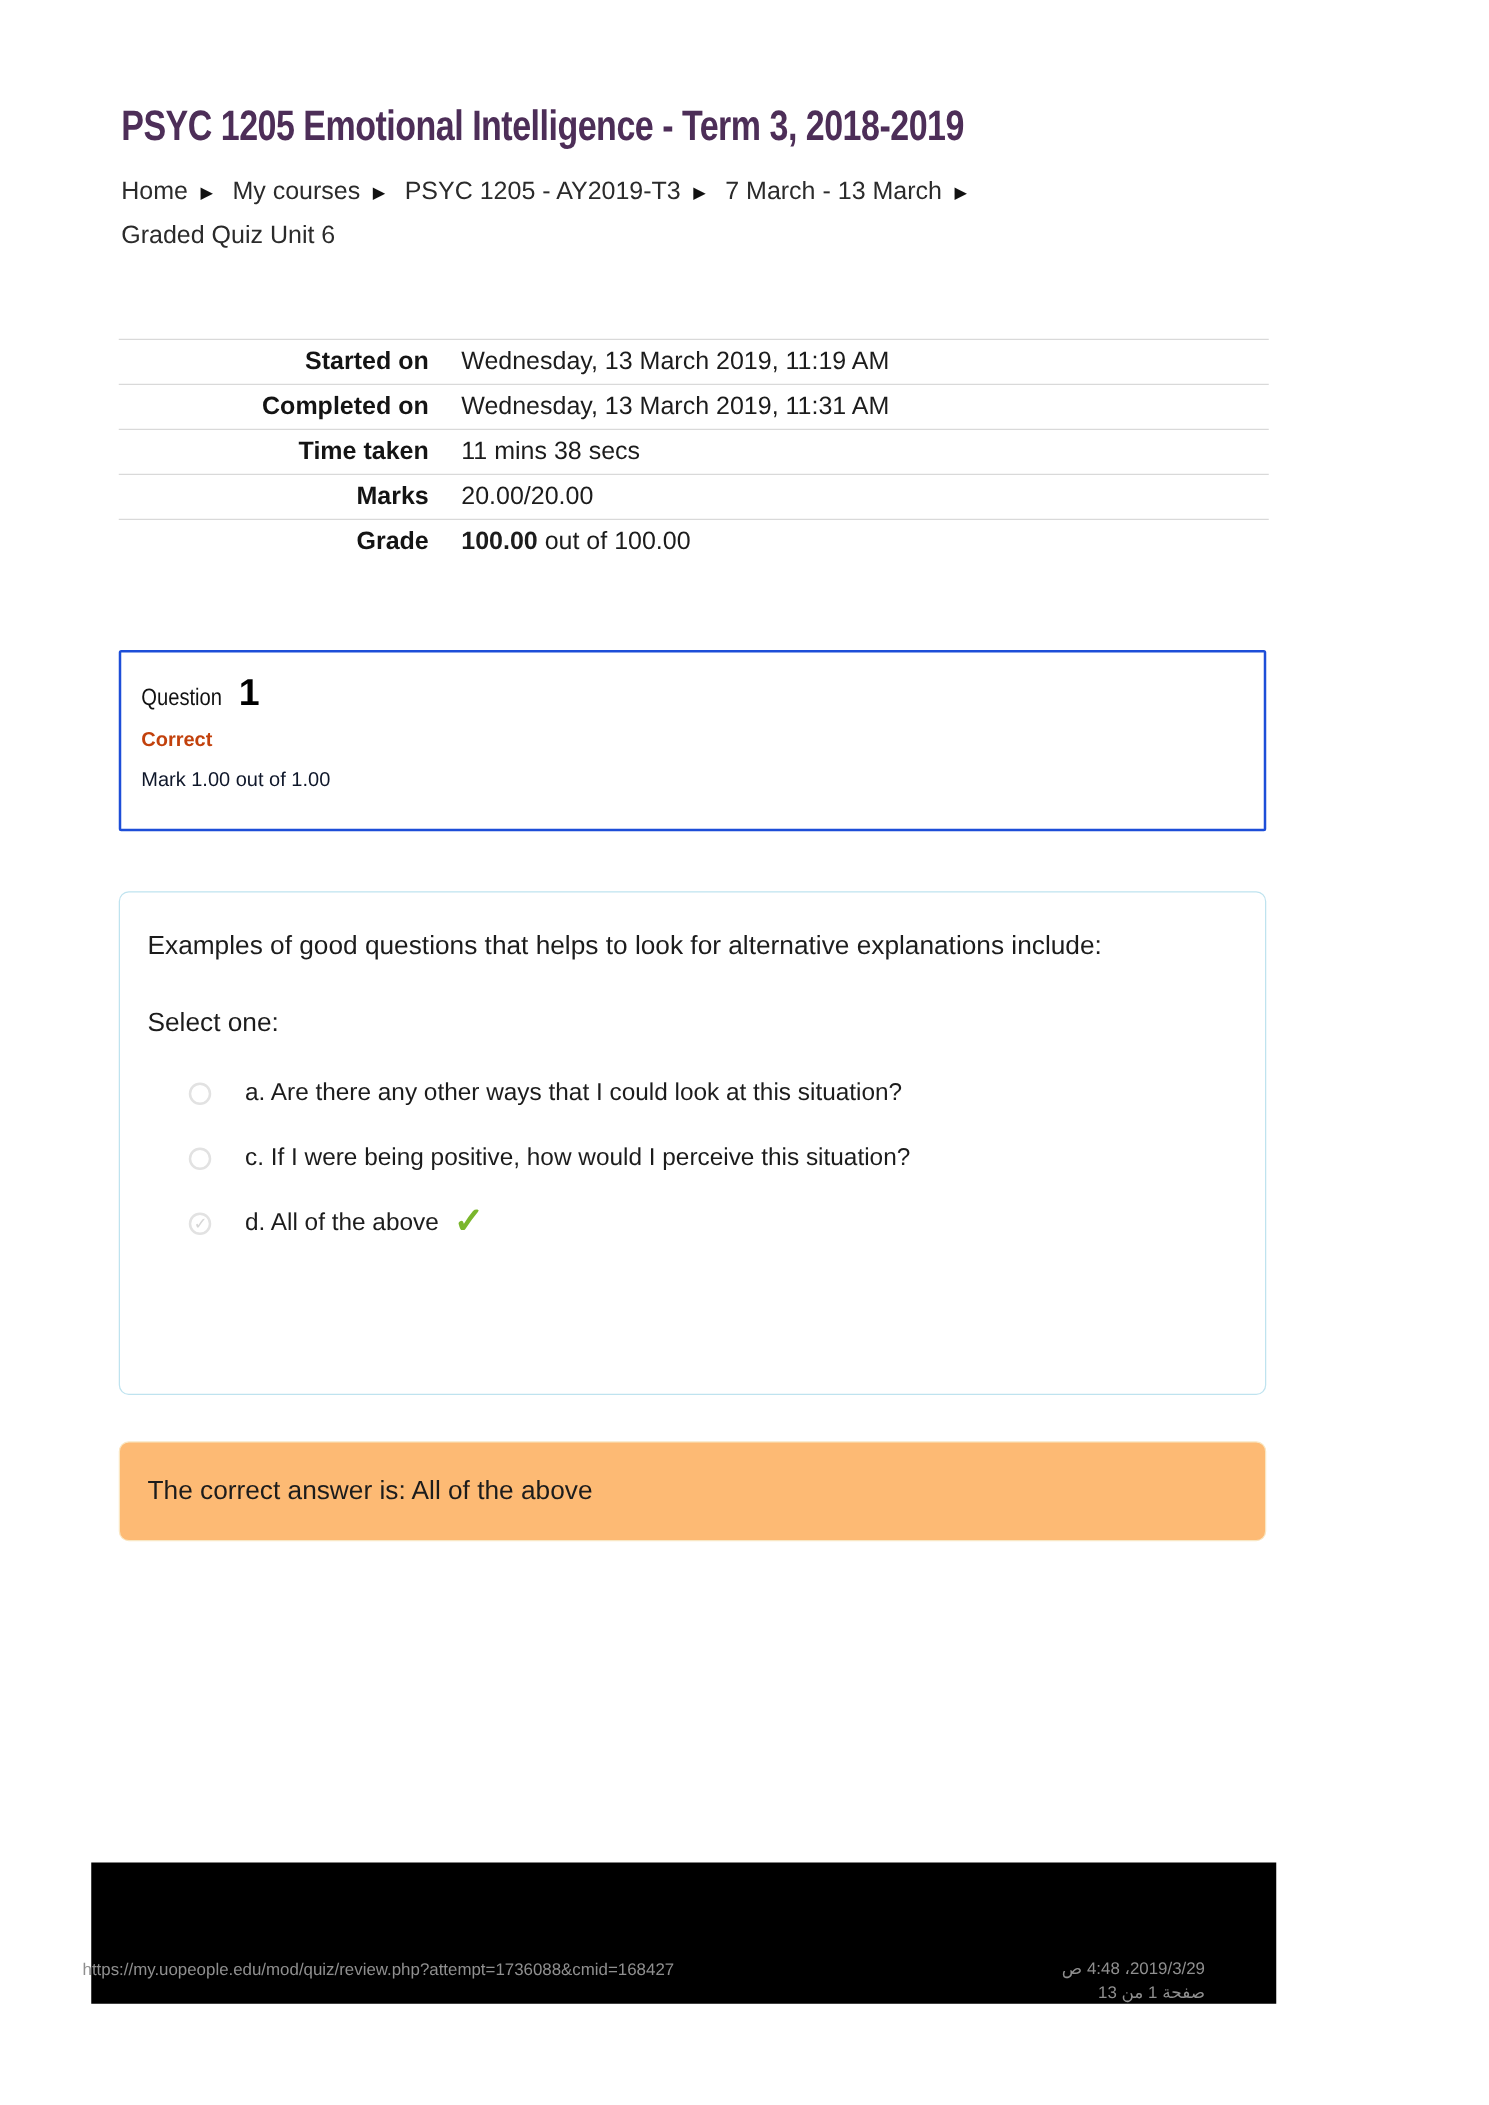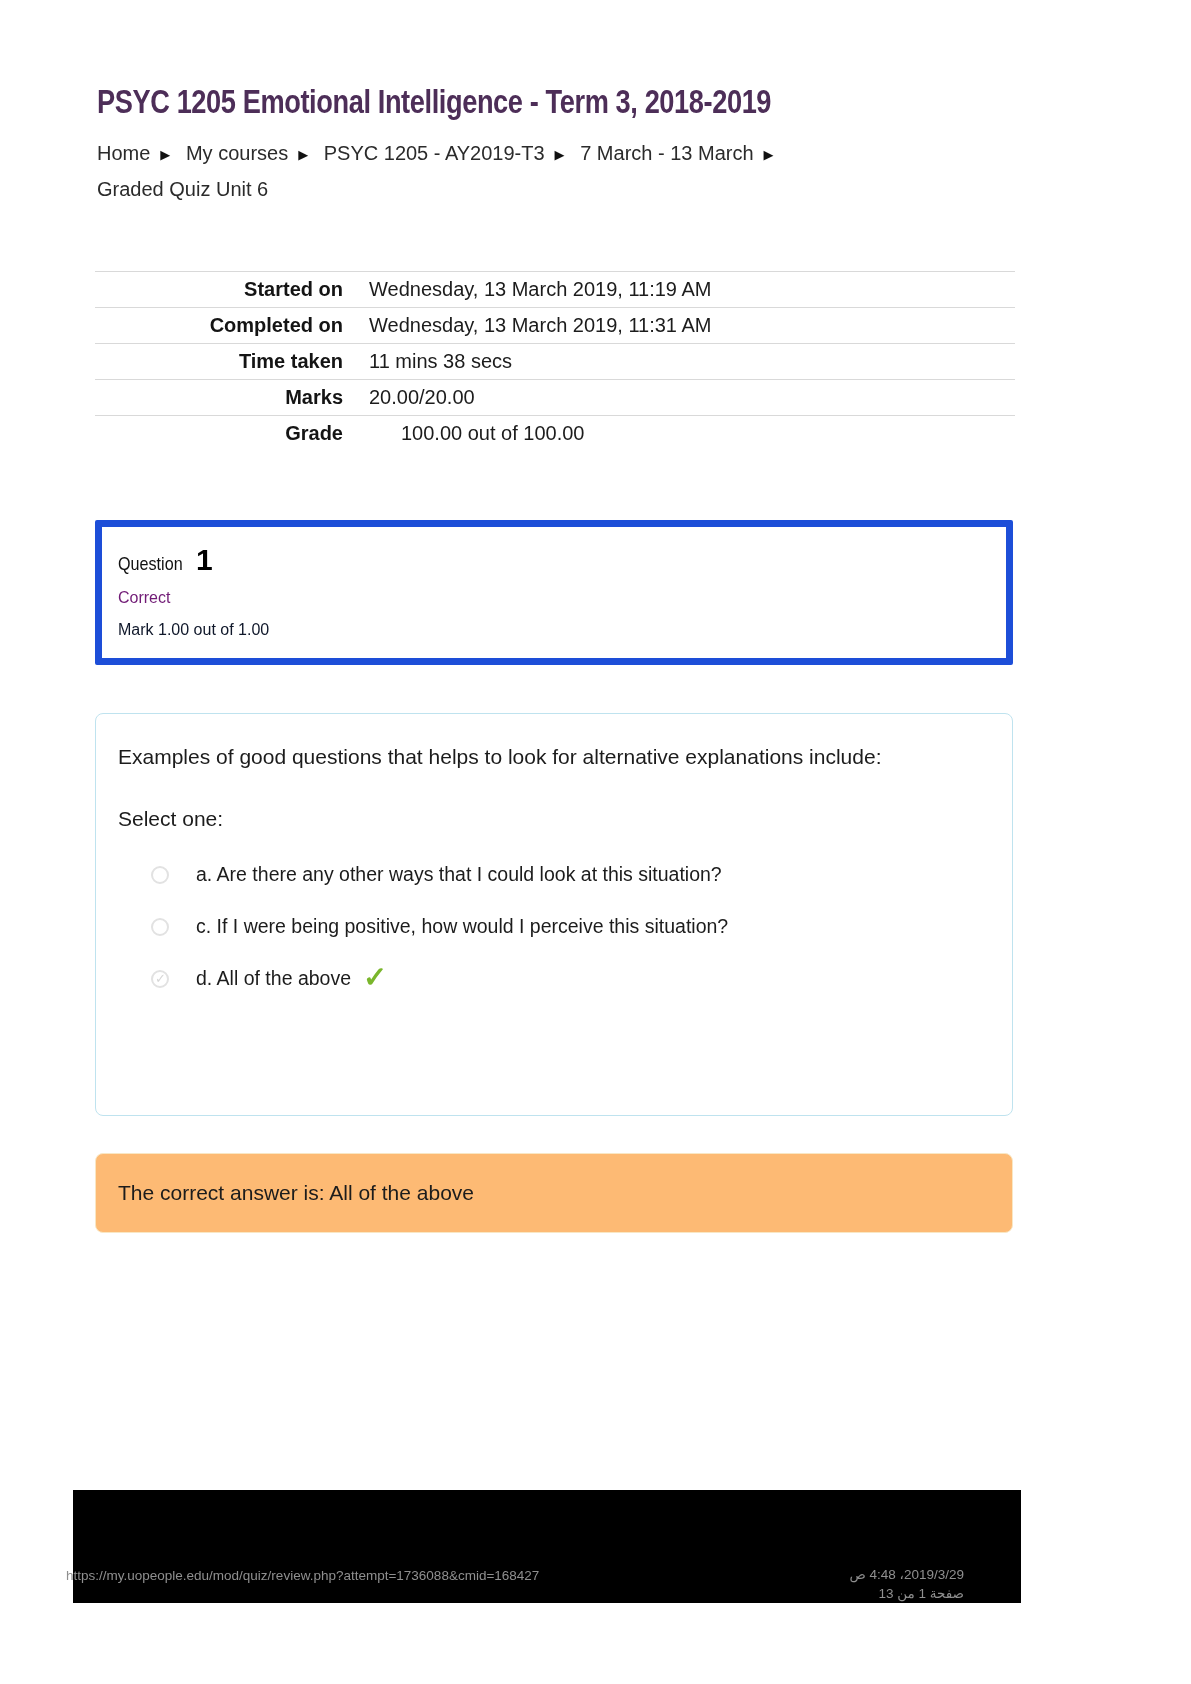--- a/index.html
+++ b/index.html
@@ -36,34 +36,34 @@
   .summary-row {
     display: flex; border-top: 1px solid #d9d9d9;
     min-height: 36px; align-items: center;
     font-size: 20px;
   }
   .summary-label {
     width: 262px; text-align: right; font-weight: 700; color: #141414;
     padding-right: 14px; flex-shrink: 0;
   }
   .summary-value { flex: 1; padding-left: 12px; color: #1c1c1c; }
-  .grade-bold { font-weight: 400; margin-left: 32px; }
+  .grade-bold { font-weight: 700; }
 
   
   .qinfo {
     position: absolute; left: 95px; top: 520px; width: 918px; height: 145px;
-    border: 7px solid #1d4ed8; border-radius: 2px; background: #fff;
+    border: 2px solid #1d4ed8; border-radius: 2px; background: #fff;
     padding: 16px 16px;
   }
   .qinfo-qword {
     display: inline-block; font-size: 19px; color: #111;
     transform: scaleX(0.85); transform-origin: left bottom;
   }
   .qinfo-qnum { font-size: 30px; font-weight: 700; color: #000; margin-left: 2px; }
-  .qinfo-status { margin-top: 12px; font-size: 16px; color: #701a75; }
+  .qinfo-status { margin-top: 12px; font-size: 16px; color: #c2410c; font-weight: bold; }
   .qinfo-mark { margin-top: 14px; font-size: 16px; color: #0f172a; }
 
   
   .qbox {
     position: absolute; left: 95px; top: 713px; width: 918px; height: 403px;
     border: 1px solid #bfe3ef; border-radius: 8px; background: #fff;
     padding: 24px 22px;
   }
   .qtext { font-size: 21px; line-height: 38px; color: #1c1c1c; max-width: 770px; }
   .select-label { margin-top: 31px; font-size: 21px; color: #1c1c1c; }

